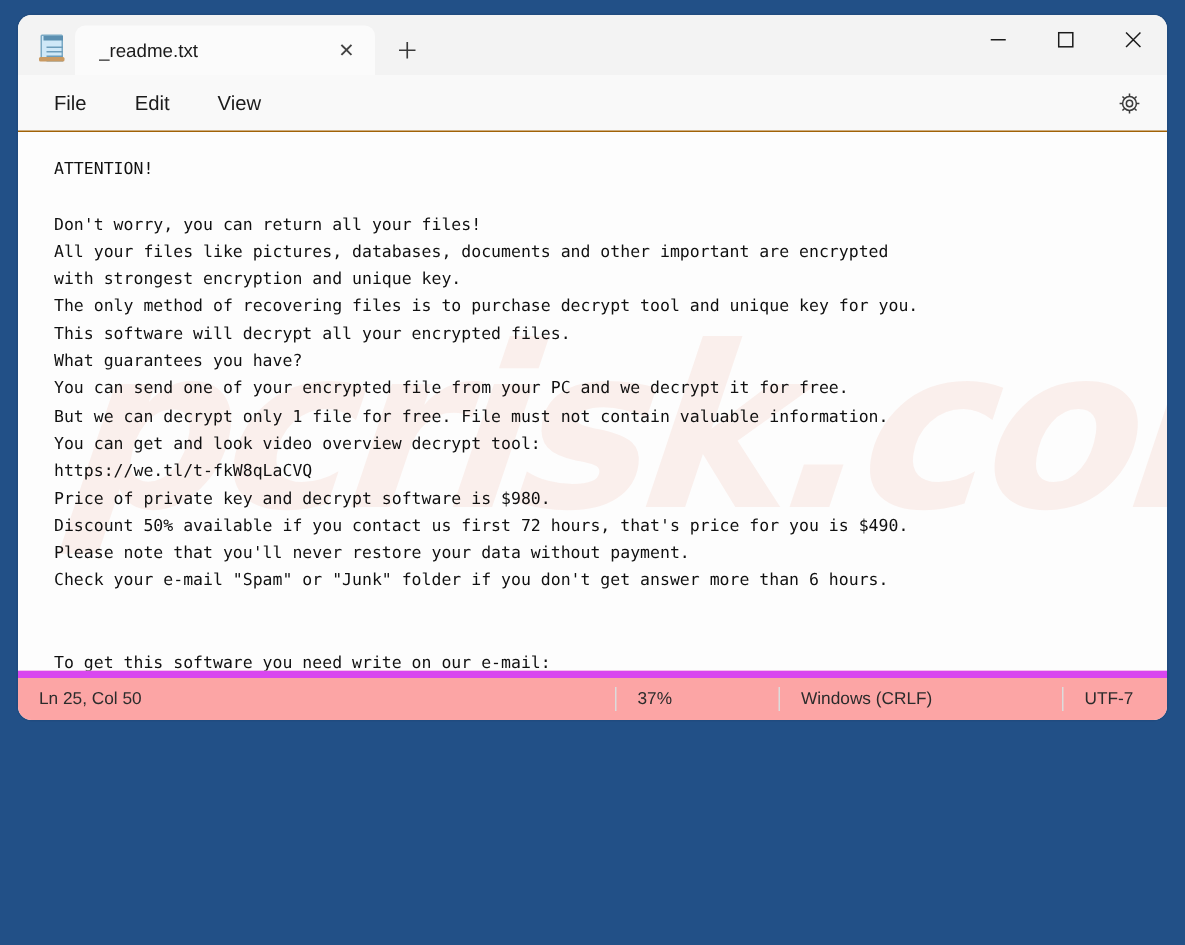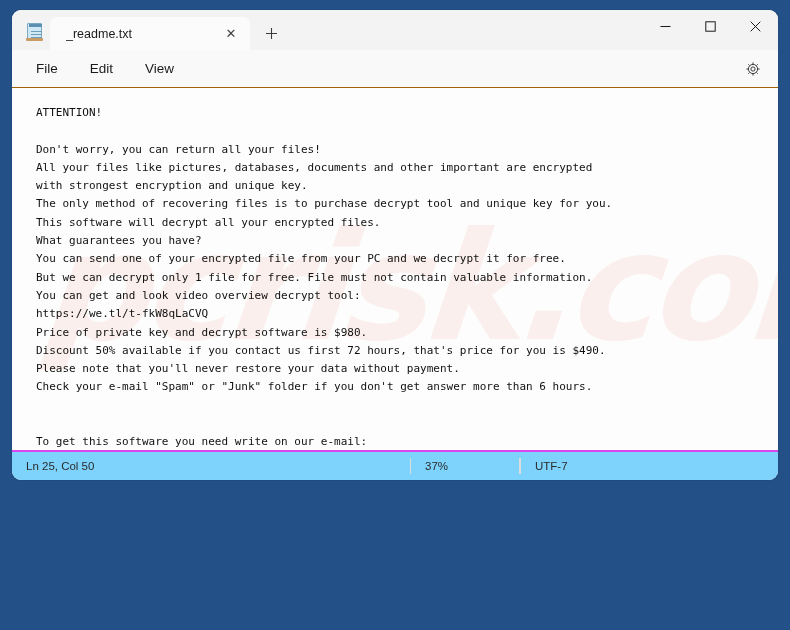--- a/index.html
+++ b/index.html
@@ -208,22 +208,22 @@
     width: 1px;
     height: 14px;
     background: #1b1b1b;
     vertical-align: -2px;
     margin-left: 0px;
   }
 
   
   .statusbar {
     height: 28px;
-    background: #7dd3fc;
-    border-top: 2px solid #d946ef;
+    background: #fca5a5;
+    border-top: 5px solid #d946ef;
     display: flex;
     align-items: center;
     font-size: 11.5px;
     color: #2b2b2b;
     flex: none;
   }
   .sb-cell {
     padding: 0 14px;
     height: 18px;
     display: flex;
@@ -333,17 +333,18 @@
 
 Your personal ID:
 0677JOsiem2MbmiaUDNk7HidLSIVH9qnv3nwKLkJT8BPxzXnO</span><span class="caret"></span></div>
   </div>
 
   <div class="statusbar">
     <div class="sb-cell sb-pos">Ln 25, Col 50</div>
     <div class="sb-sep"></div>
     <div class="sb-cell sb-zoom">37%</div>
     <div class="sb-sep"></div>
+    <div class="sb-cell sb-eol">Windows (CRLF)</div>
     <div class="sb-sep"></div>
     <div class="sb-cell">UTF-7</div>
   </div>
 
 </div>
 
 </body></html>

